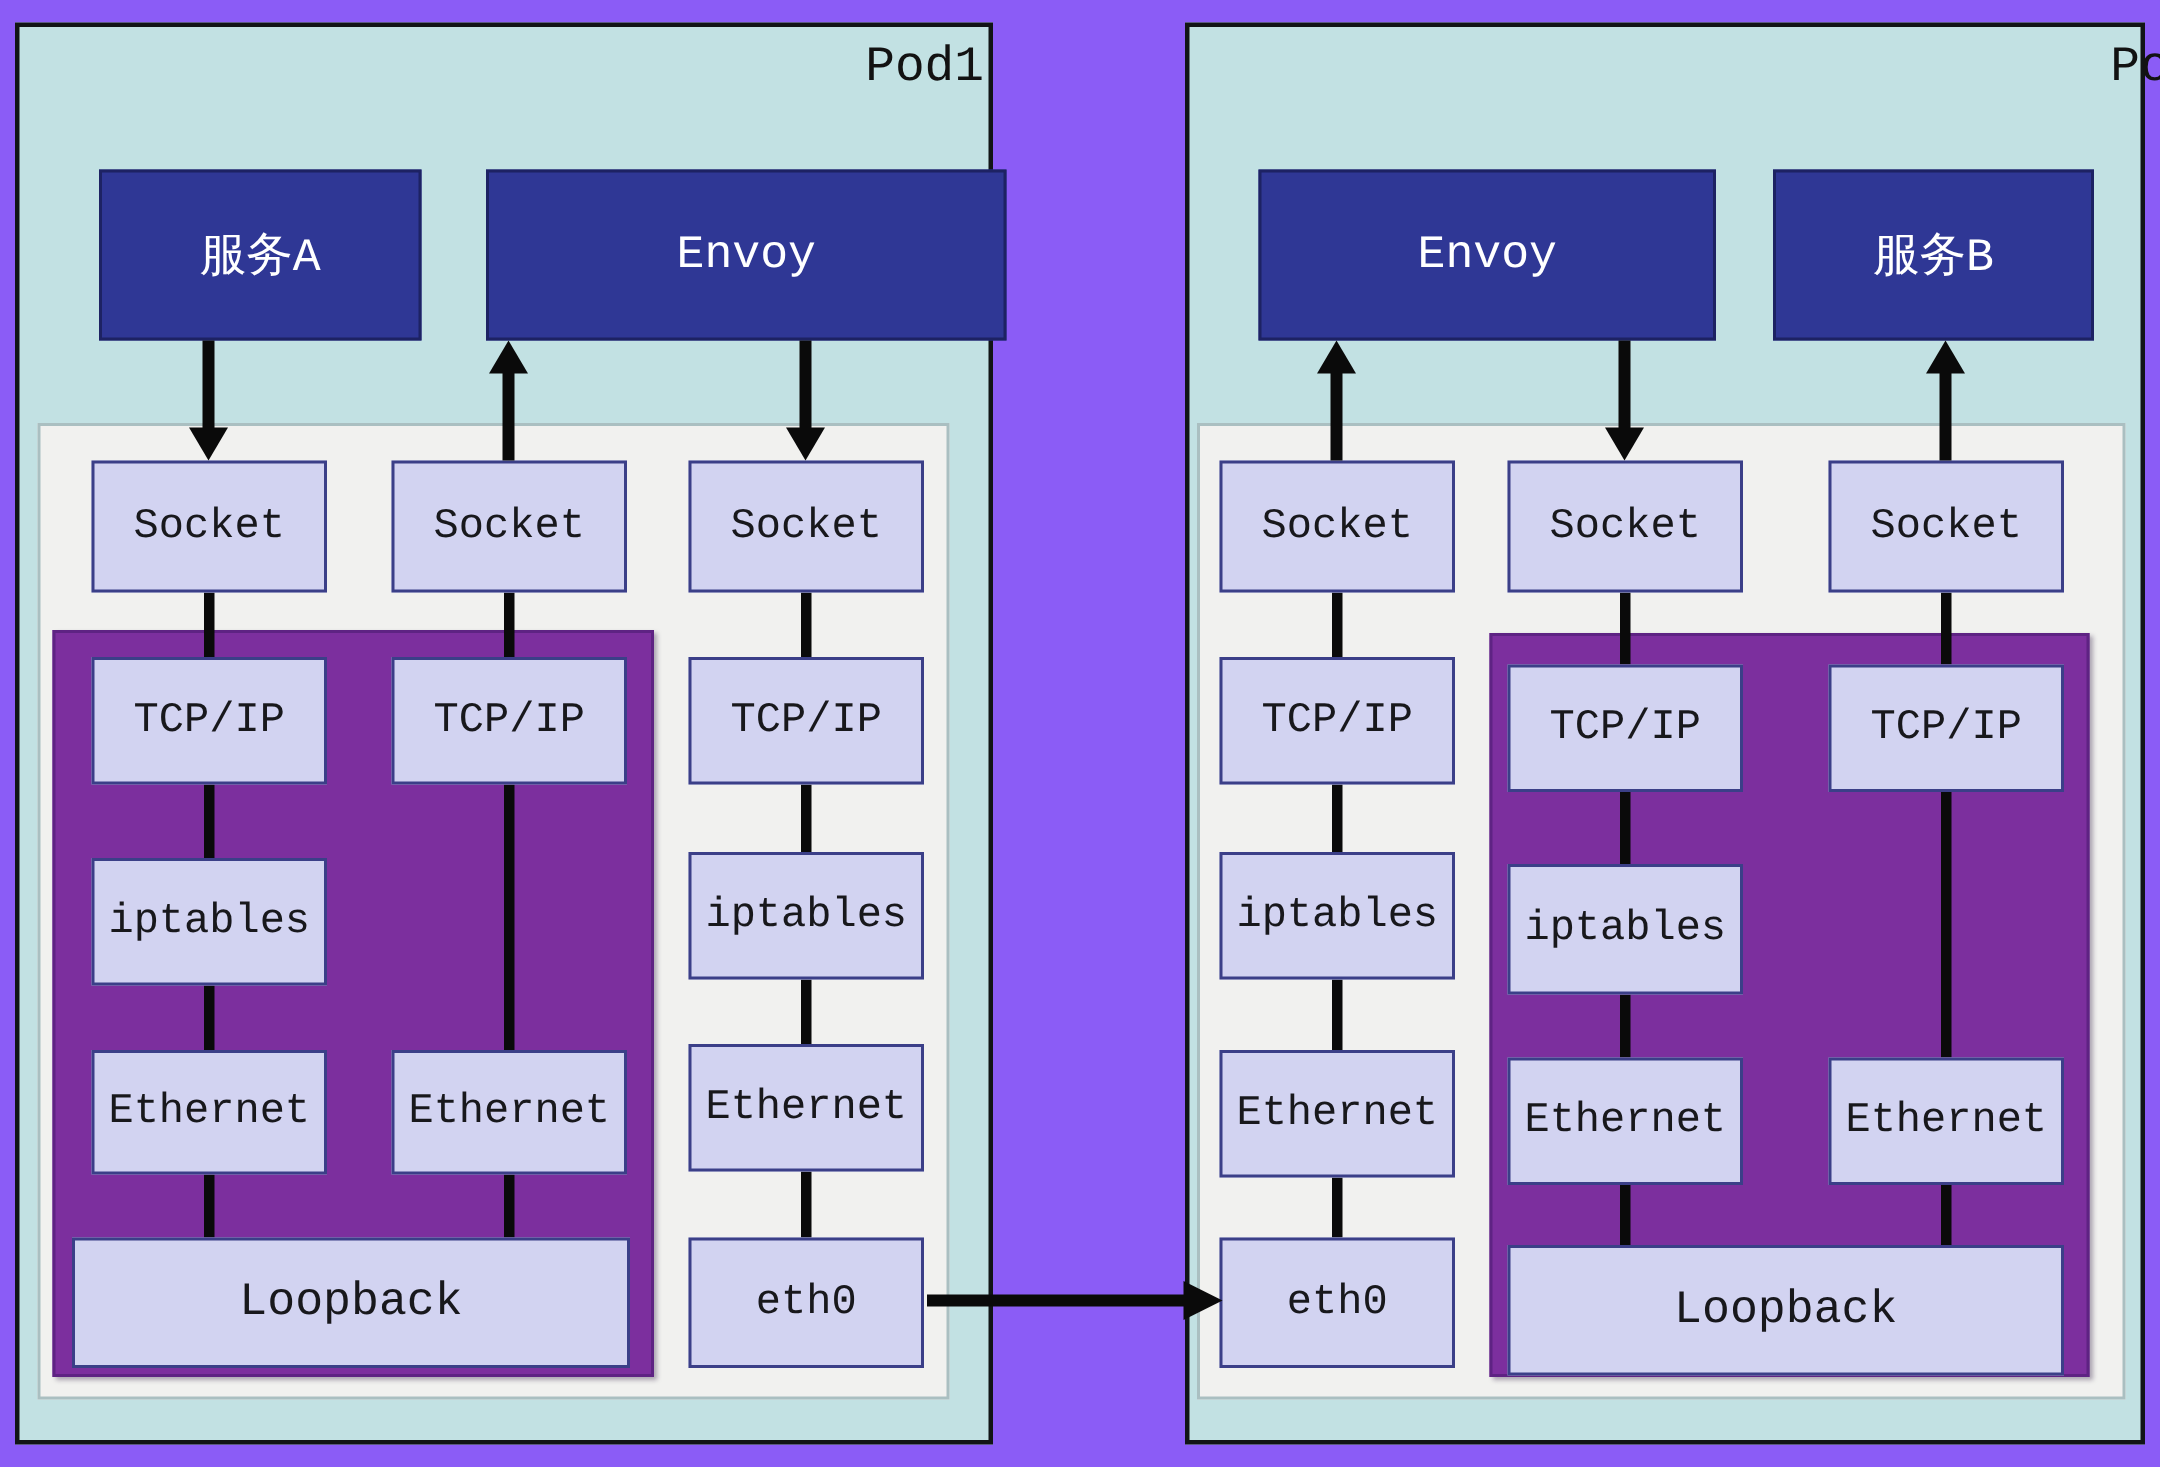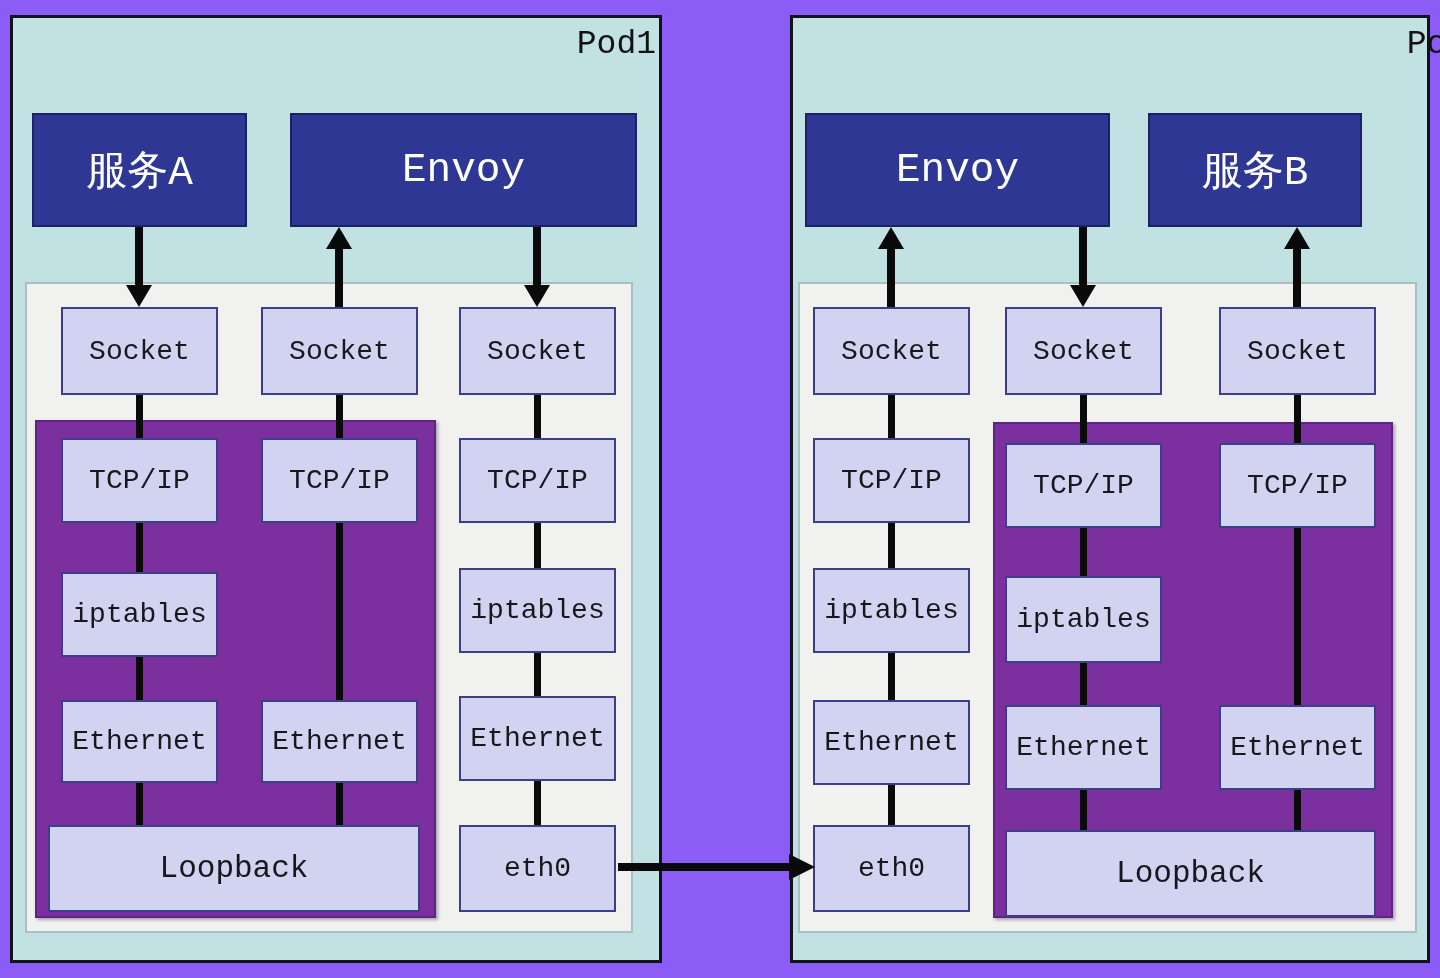--- a/index.html
+++ b/index.html
@@ -2,21 +2,21 @@
 <html style="--pod-bg: #c2e1e3; --pod-border: #111416; --inner-bg: #f1f1ef; --inner-border: #aabfc1; --ns-bg: #7c2f9e; --ns-border: #5e2383; --node-bg: #d2d3f1; --node-border: #3b3f88; --service-bg: #2f3795; --service-border: #1d2263; --arrow: #0a0a0a;"><head>
 <meta charset="utf-8">
 <style>
   html,body{margin:0;padding:0;background:#ffffff;}
   #canvas{position:relative;width:1440px;height:978px;overflow:hidden;
           font-family:Liberation Mono, monospace;background:#8b5cf6;}
   .abs{position:absolute;box-sizing:border-box;}
   .pod{background:var(--pod-bg,#c2e1e3);border:3px solid var(--pod-border,#111416);z-index:0;}
   .pod-label{z-index:4;font-size:33px;color:#121212;text-align:right;}
   .service{background:var(--service-bg,#2f3795);border:2px solid var(--service-border,#1d2263);
-           color:#ffffff;font-size:41px;display:flex;align-items:center;justify-content:center;z-index:4;}
+           color:#ffffff;font-size:31px;display:flex;align-items:center;justify-content:center;z-index:4;margin-left:34px;}
   .inner{background:var(--inner-bg,#f1f1ef);border:2px solid var(--inner-border,#aabfc1);z-index:1;}
   .ns{background:var(--ns-bg,#7c2f9e);border:2px solid var(--ns-border,#5e2383);
       box-shadow:2px 2px 3px rgba(40,20,60,0.35);z-index:2;}
   .node{background:var(--node-bg,#d2d3f1);border:2px solid var(--node-border,#3b3f88);
         color:#18181c;font-size:28px;display:flex;align-items:center;justify-content:center;z-index:4;}
   .node.wide{font-size:31px;}
   .conn{background:var(--arrow,#0a0a0a);z-index:3;}
   .aline{background:var(--arrow,#0a0a0a);z-index:5;}
   .head{width:0;height:0;z-index:5;}
   .head.down{border-left:13px solid transparent;border-right:13px solid transparent;

